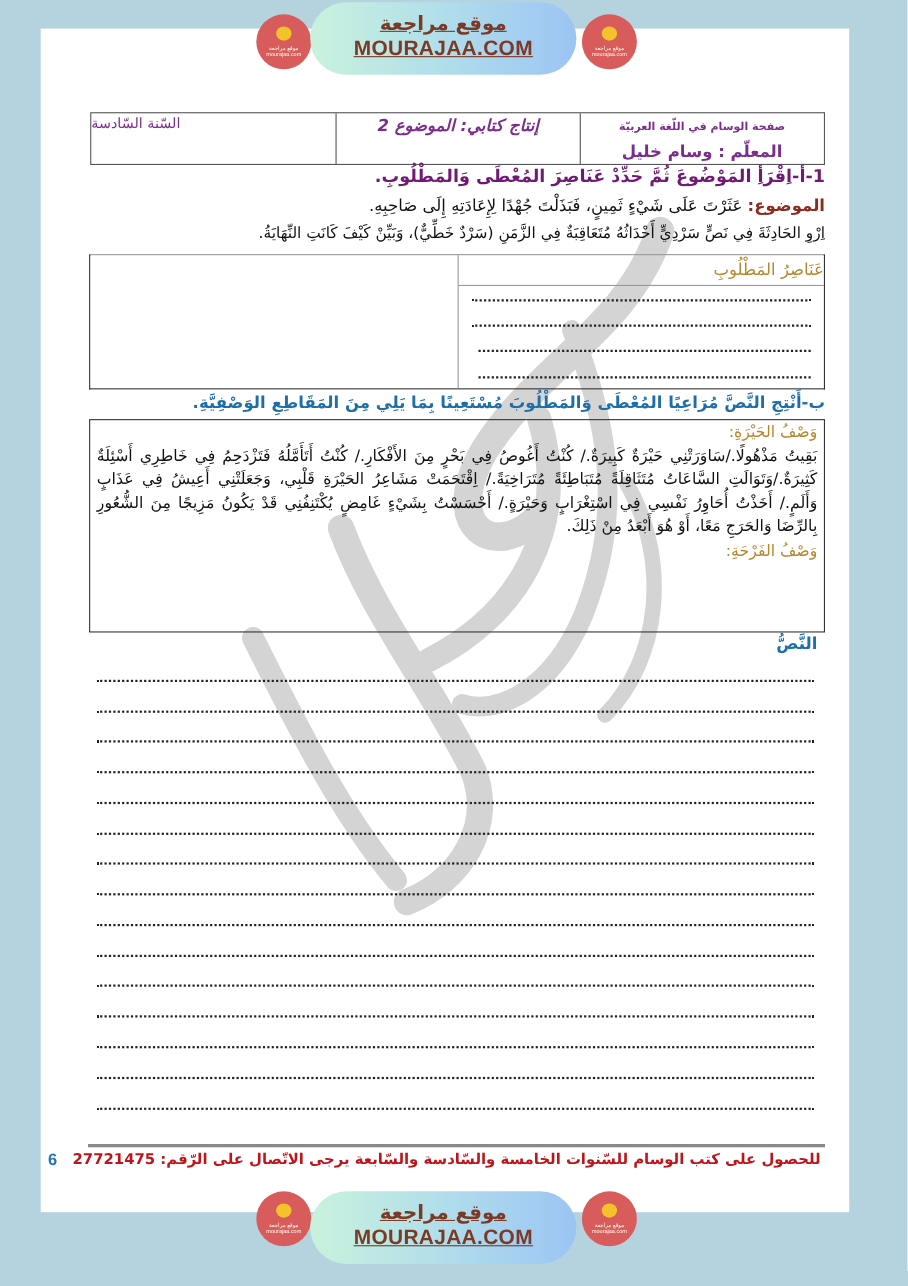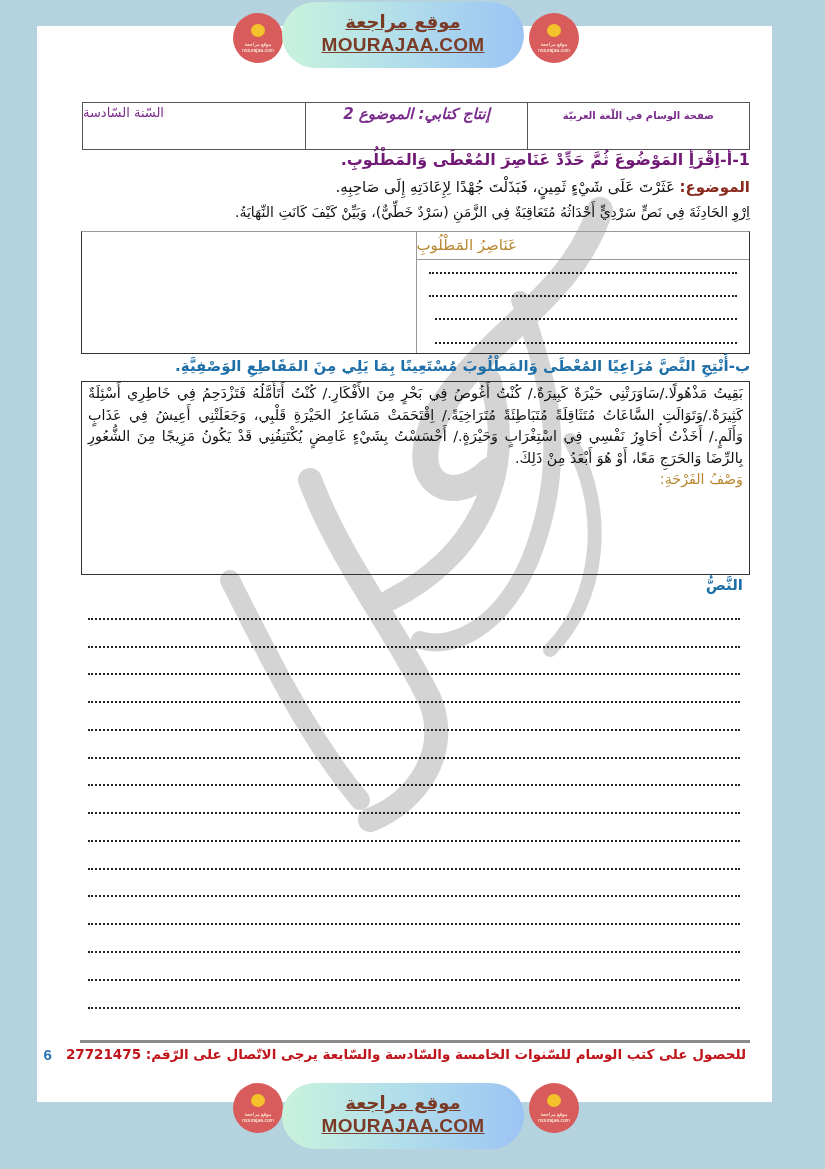--- a/index.html
+++ b/index.html
@@ -57,21 +57,21 @@
   }
   .topic .lbl { color:#8b2b1e; font-weight:bold; }
   .instr { position:absolute; right:75px; top:204px; font-size:14px; color:#111; white-space:nowrap; }
   .els {
     position:absolute; left:81px; top:231px; width:669px; height:123px;
     border:1px solid #333; border-top:1px solid #999; box-sizing:border-box; display:flex; direction:rtl;
   }
   .els .col { width:50%; box-sizing:border-box; position:relative; }
   .els .col:first-child { border-left:1px solid #999; }
   .els .colhead {
-    height:27px; line-height:27px; text-align:left; color:#b8862e; font-size:15px;
+    height:27px; line-height:27px; text-align:right; color:#b8862e; font-size:15px;
     border-bottom:1px solid #999;
   }
   .dots {
     position:absolute; height:0; border-bottom:2px dotted #222;
   }
   .qb {
     position:absolute; right:75px; top:357px; font-size:15px; font-weight:bold; color:#1e6fa8; white-space:nowrap;
   }
   .desc {
     position:absolute; left:81px; top:381px; width:669px; height:194px;
@@ -124,20 +124,21 @@
     <path d="M330 120 C 360 200, 380 280, 340 380 C 310 450, 260 470, 230 460" stroke-width="18"></path>
     <path d="M380 260 C 420 330, 410 420, 360 470" stroke-width="14"></path>
   </g>
 </svg>
 
 <div class="content">
 
 <div class="hdr">
   <div class="cell c1">
     <div style="font-size:10px;">صفحة الوسام في اللّغة العربيّة</div>
+    <div style="font-size:15px;">المعلّم : وسام خليل</div>
   </div>
   <div class="cell c2">
     <span>إنتاج كتابي: الموضوع 2</span>
   </div>
   <div class="cell c3">
     <span>السّنة السّادسة</span>
   </div>
 </div>
 
 <div class="q1 rtl">1-أ-اِقْرَأِ المَوْضُوعَ ثُمَّ حَدِّدْ عَنَاصِرَ المُعْطَى وَالمَطْلُوبِ.</div>
@@ -152,20 +153,21 @@
     <div class="dots" style="right:12px;left:12px;top:40px;"></div>
     <div class="dots" style="right:12px;left:12px;top:63px;"></div>
     <div class="dots" style="right:12px;left:18px;top:86px;"></div>
     <div class="dots" style="right:12px;left:18px;top:110px;"></div>
   </div>
 </div>
 
 <div class="qb rtl">ب-أَنْتِجِ النَّصَّ مُرَاعِيًا المُعْطَى وَالمَطْلُوبَ مُسْتَعِينًا بِمَا يَلِي مِنَ المَقَاطِعِ الوَصْفِيَّةِ.</div>
 
 <div class="desc">
+  <span class="st">وَصْفُ الحَيْرَةِ:</span>
   <p>بَقِيتُ مَذْهُولًا./سَاوَرَتْنِي حَيْرَةٌ كَبِيرَةٌ./ كُنْتُ أَغُوصُ فِي بَحْرٍ مِنَ الأَفْكَارِ./ كُنْتُ أَتَأَمَّلُهُ فَتَزْدَحِمُ فِي خَاطِرِي أَسْئِلَةٌ كَثِيرَةٌ./وَتَوَالَتِ السَّاعَاتُ مُتَثَاقِلَةً مُتَبَاطِئَةً مُتَرَاخِيَةً./ اِقْتَحَمَتْ مَشَاعِرُ الحَيْرَةِ قَلْبِي، وَجَعَلَتْنِي أَعِيشُ فِي عَذَابٍ وَأَلَمٍ./ أَخَذْتُ أُحَاوِرُ نَفْسِي فِي اسْتِغْرَابٍ وَحَيْرَةٍ./ أَحْسَسْتُ بِشَيْءٍ غَامِضٍ يُكْتَنِفُنِي قَدْ يَكُونُ مَزِيجًا مِنَ الشُّعُورِ بِالرِّضَا وَالحَرَجِ مَعًا، أَوْ هُوَ أَبْعَدُ مِنْ ذَلِكَ.</p>
   <span class="st">وَصْفُ الفَرْحَةِ:</span>
 </div>
 
 <div class="nass">النَّصُّ</div>
 <div>
   <div class="dots" style="left:88px;width:652px;top:618px;"></div>
   <div class="dots" style="left:88px;width:652px;top:646px;"></div>
   <div class="dots" style="left:88px;width:652px;top:673px;"></div>
   <div class="dots" style="left:88px;width:652px;top:701px;"></div>

